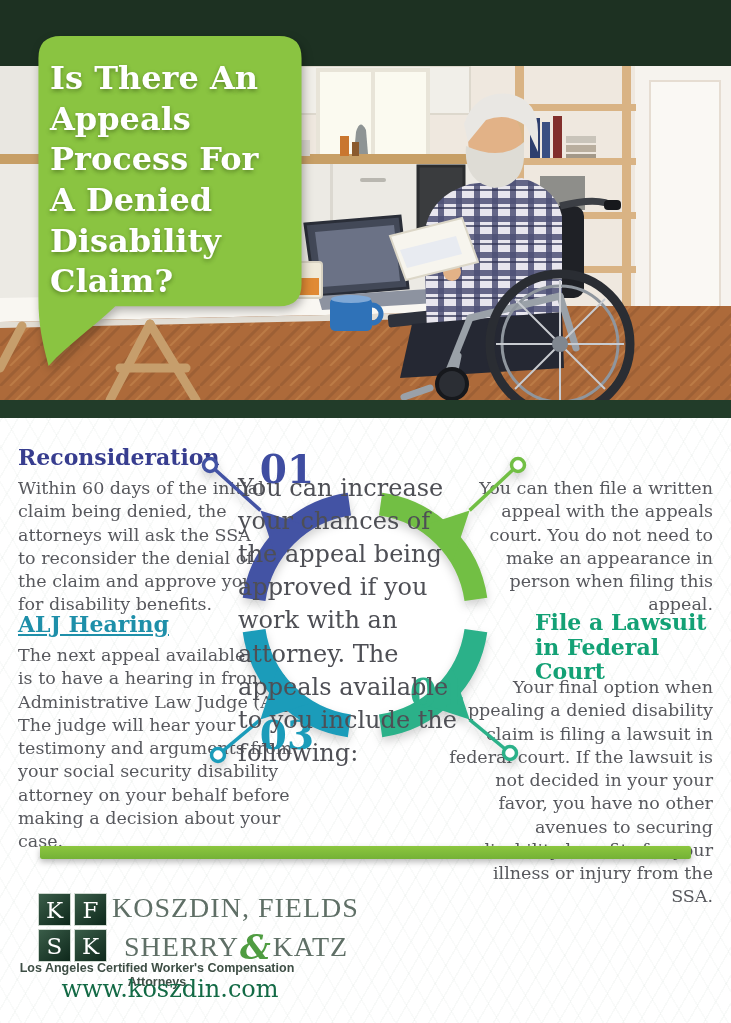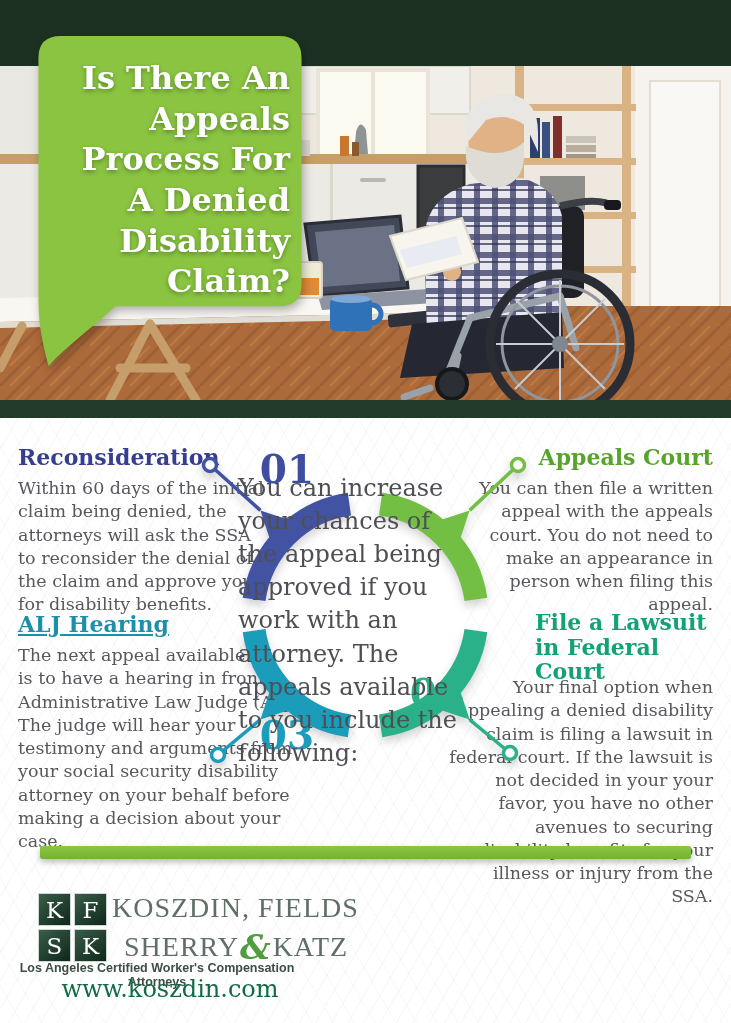--- a/index.html
+++ b/index.html
@@ -11,21 +11,21 @@
       #ffffff;
     font-family:"DejaVu Serif", serif;
   }
   .abs{position:absolute;}
   
   .hero-band-top{left:0;top:0;width:731px;height:66px;background:#1d3122;}
   .hero-photo{left:0;top:66px;width:731px;height:334px;}
   .hero-band-bottom{left:0;top:400px;width:731px;height:18px;background:#223c29;}
   .bubble{left:36px;top:34px;width:270px;height:340px;filter:drop-shadow(2px 4px 5px rgba(0,0,0,.30));}
   .hero-title{
-    left:50px;top:58px;width:240px;text-align:right;color:#ffffff;font-weight:bold;
+    left:50px;top:58px;width:240px;text-align:left;color:#ffffff;font-weight:bold;
     font-size:32px;line-height:1.27;text-shadow:0 2px 4px rgba(35,60,10,.45);
   }
   
   .step-title{font-weight:bold;font-size:22px;line-height:1.12;}
   .step-text{font-size:17.5px;line-height:1.33;color:#57585d;}
   .t-indigo{color:#373d8f;}
   .t-teal{color:#1e8fa9;text-decoration:underline;}
   .t-green{color:#58a32b;}
   .t-emerald{color:#13a175;}
   #rec-title{left:18px;top:445px;width:260px;}
@@ -192,21 +192,20 @@
     <path d="M 24 2 H 240 Q 262 2 262 24 V 247 Q 262 269 240 269 H 78 C 56 290 32 306 12 328 C 6 305 2 288 2 262 V 24 Q 2 2 24 2 Z" fill="#8ac441"></path>
   </svg>
   <div class="abs hero-title">Is There An Appeals Process For A Denied Disability Claim?</div>
 
   <div class="abs step-title t-indigo" id="rec-title">Reconsideration</div>
   <div class="abs step-text" id="rec-text">Within 60 days of the initial claim being denied, the attorneys will ask the SSA to reconsider the denial of the claim and approve you for disability benefits.</div>
 
   <div class="abs step-title t-teal" id="alj-title">ALJ Hearing</div>
   <div class="abs step-text" id="alj-text">The next appeal available to you is to have a hearing in front of an Administrative Law Judge (ALJ). The judge will hear your testimony and arguments from your social security disability attorney on your behalf before making a decision about your case.</div>
 
-  <div class="abs step-title t-green" id="app-title">Appeals Court</div>
   <div class="abs step-text" id="app-text">You can then file a written appeal with the appeals court. You do not need to make an appearance in person when filing this appeal.</div>
 
   <div class="abs step-title t-emerald" id="law-title">File a Lawsuit in Federal Court</div>
   <div class="abs step-text" id="law-text">Your final option when appealing a denied disability claim is filing a lawsuit in federal court. If the lawsuit is not decided in your your favor, you have no other avenues to securing disability benefits for your illness or injury from the SSA.</div>
 
   <svg class="abs ring" viewBox="0 0 340 356">
     <circle cx="170" cy="178" r="101" fill="#ffffff"></circle>
     <g filter="drop-shadow(0 5px 5px rgba(0,0,0,0.18))">
 
       <g>

